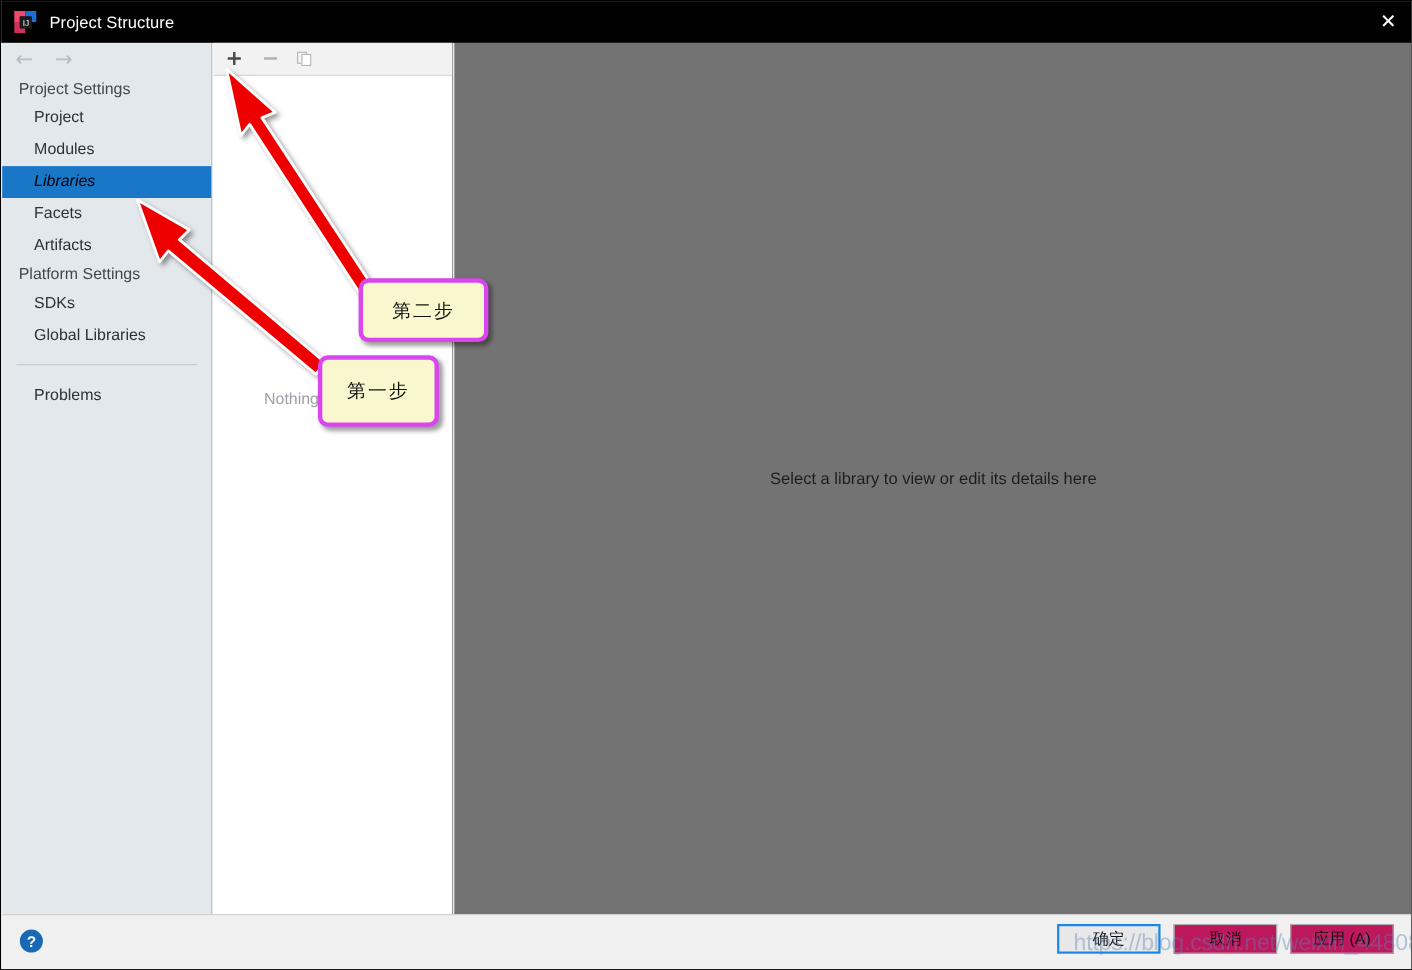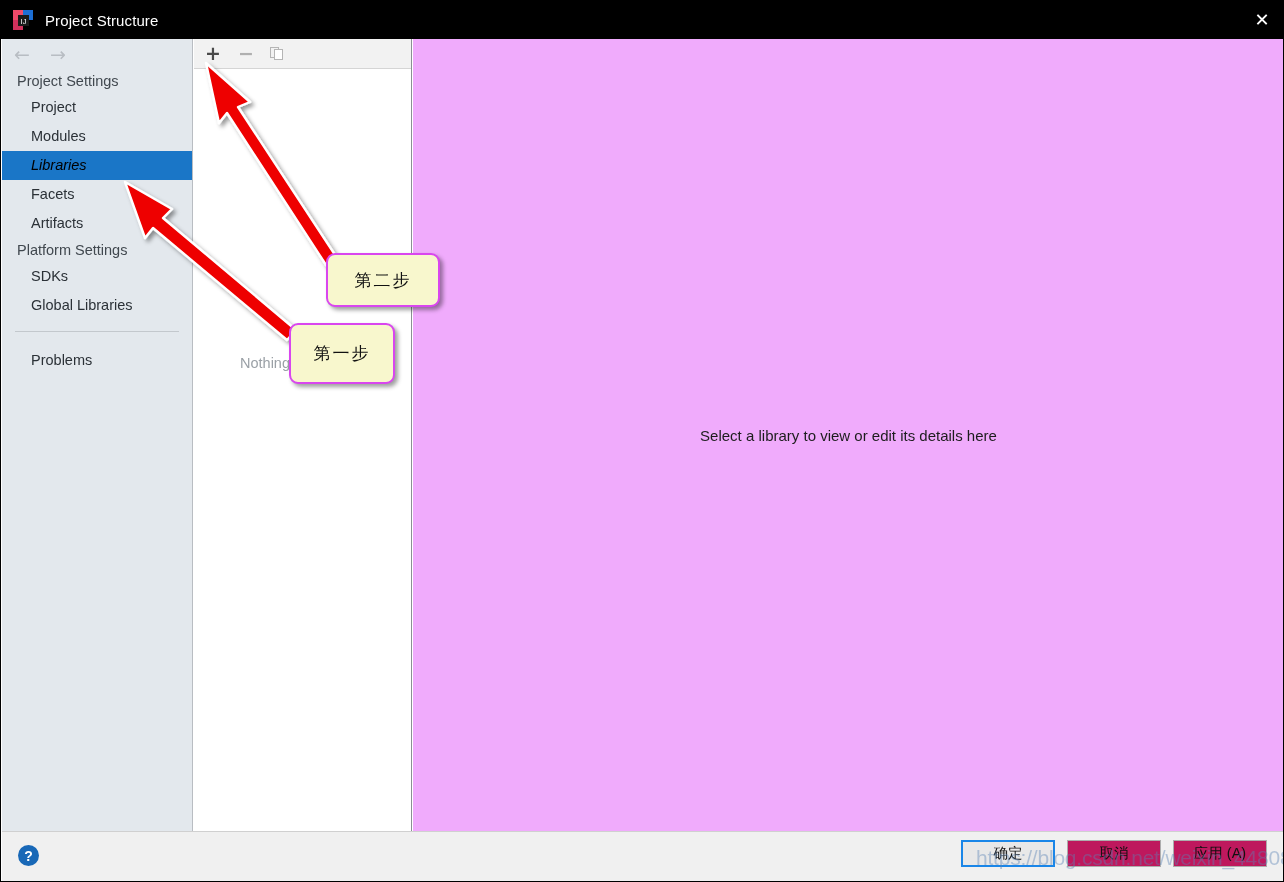--- a/index.html
+++ b/index.html
@@ -163,21 +163,21 @@
     font-family: "Liberation Sans", sans-serif;
   }
 
   
   .detail-panel {
     position: absolute;
     left: 412px;
     top: 38px;
     width: 871px;
     height: 792px;
-    background: #f0abfc;
+    background: #737373;
   }
   .detail-hint {
     position: absolute;
     left: 0;
     top: 388px;
     width: 871px;
     text-align: center;
     font-size: 15px;
     color: #1d1d1d;
     font-family: "Liberation Sans", sans-serif;
@@ -240,21 +240,21 @@
   .overlay {
     position: absolute;
     left: 0; top: 0;
     width: 1284px;
     height: 882px;
     pointer-events: none;
   }
   .callout {
     position: absolute;
     background: #f8f7cd;
-    border: 2px solid #d946ef;
+    border: 4px solid #d946ef;
     border-radius: 9px;
     box-shadow: 3px 3px 4px rgba(0,0,0,0.38);
     display: flex;
     align-items: center;
     justify-content: center;
     color: #111111;
     font-family: "DejaVu Sans", sans-serif;
     font-size: 17px;
     letter-spacing: 2px;
   }

